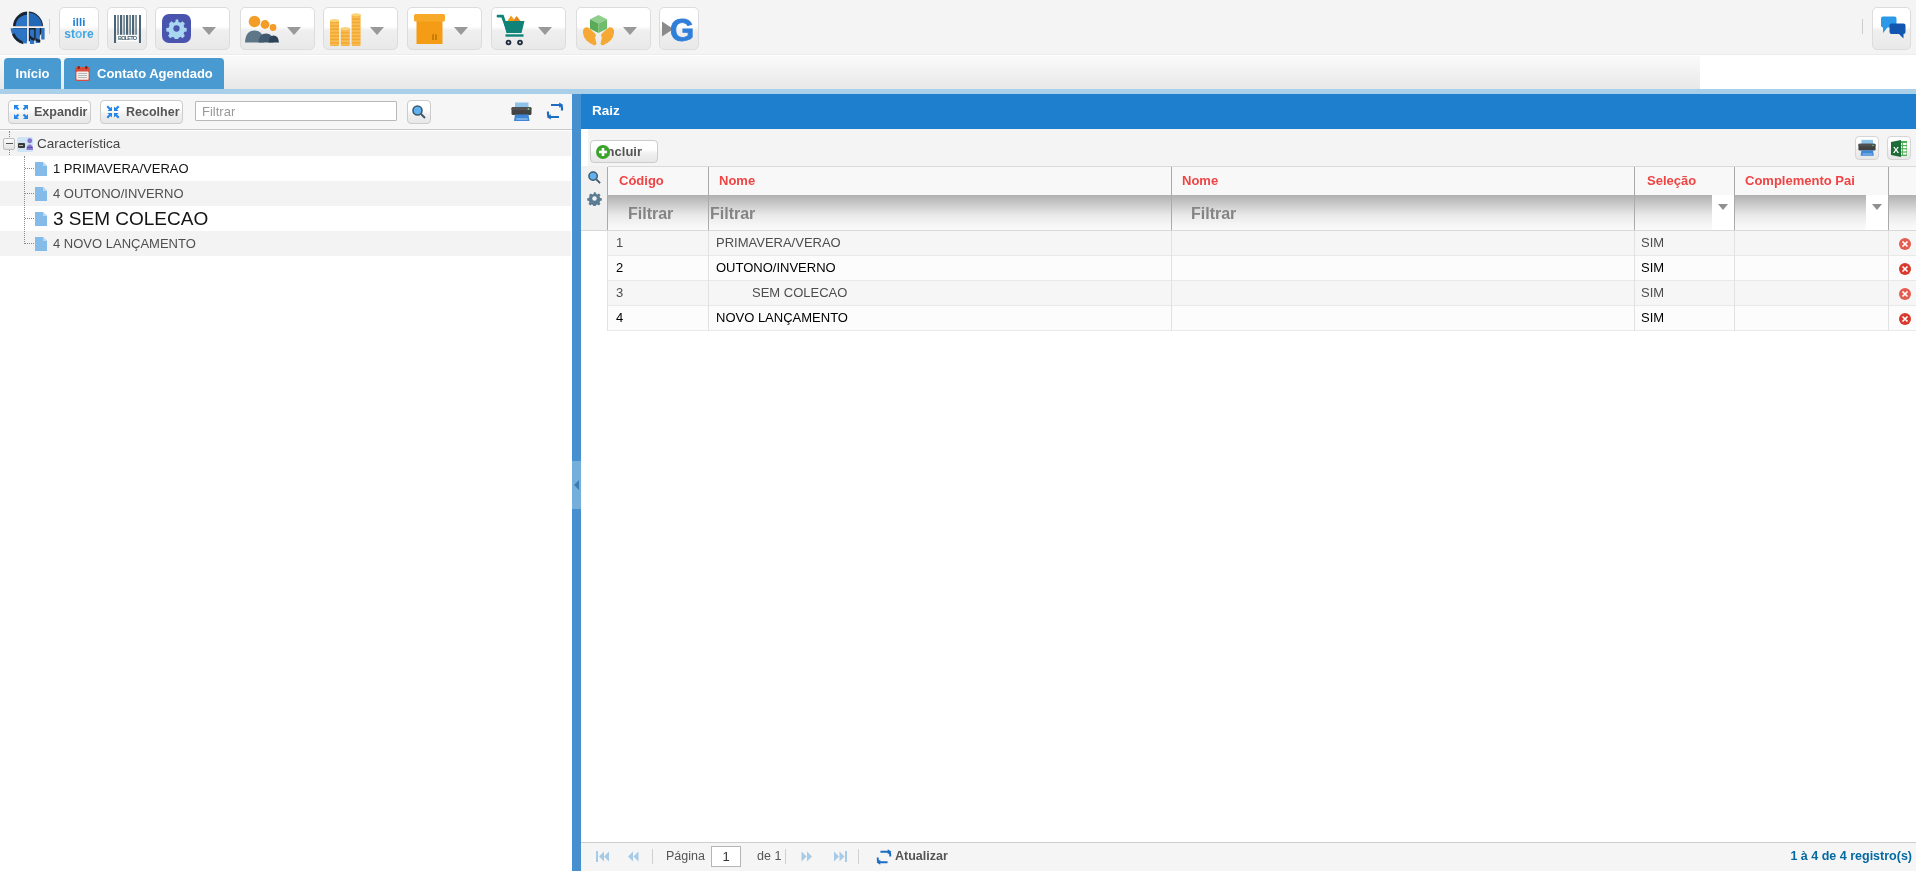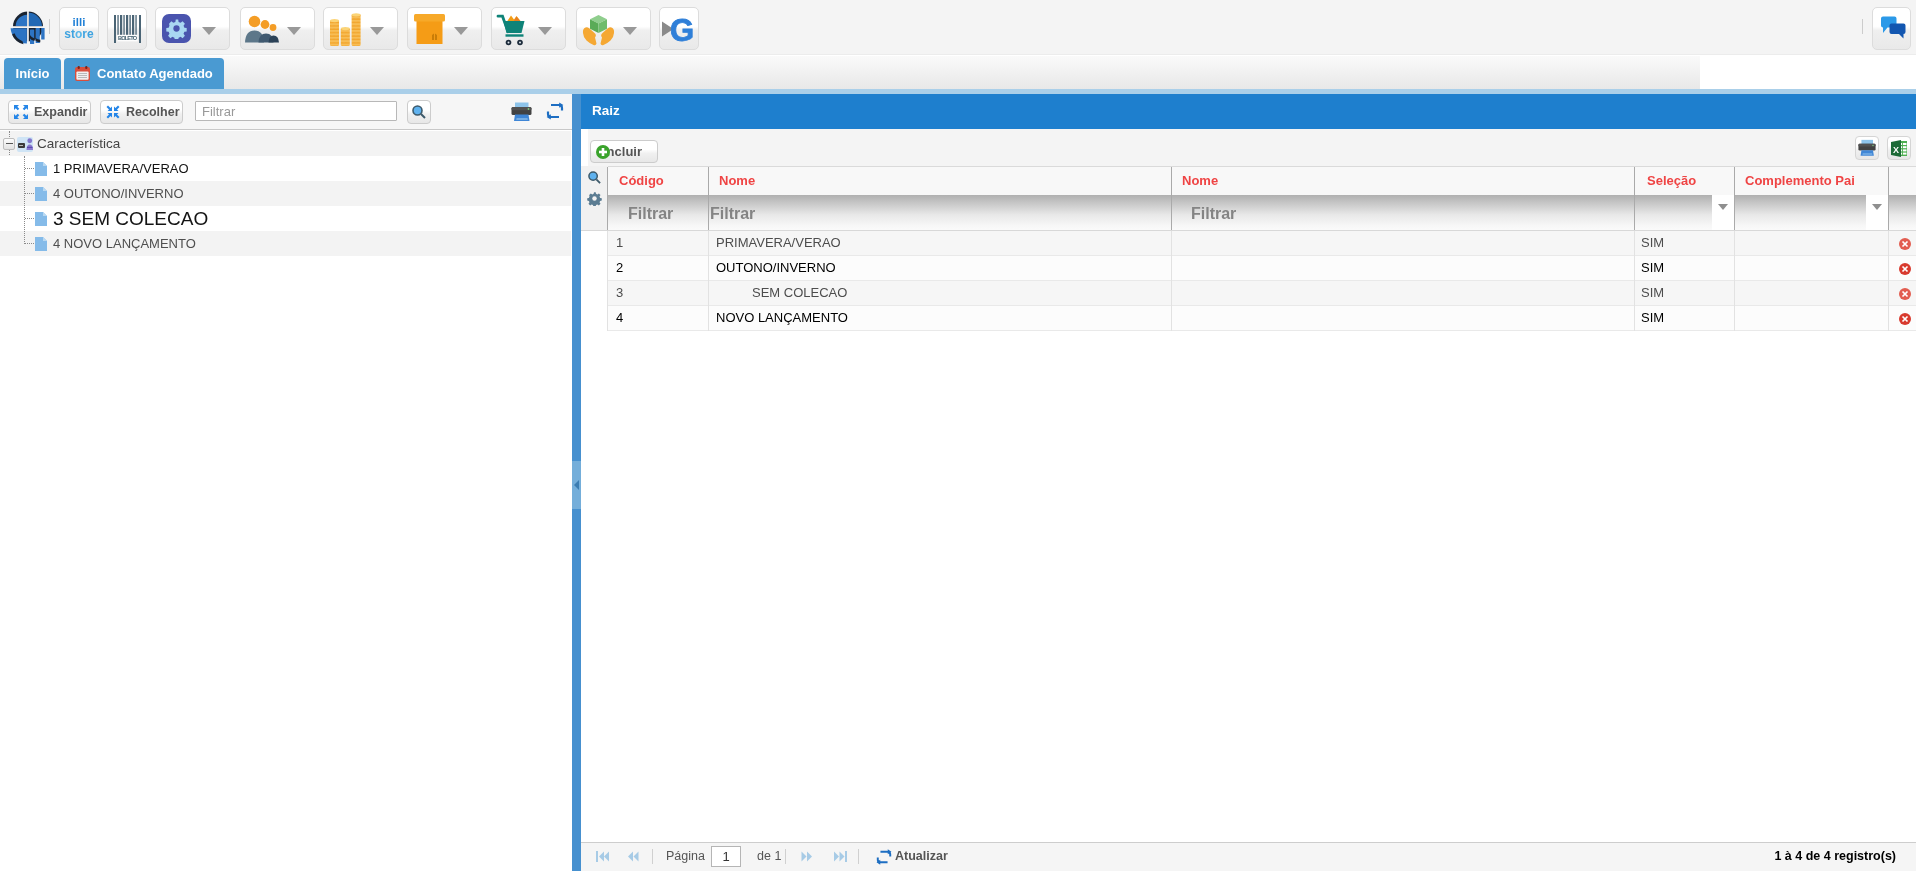--- a/index.html
+++ b/index.html
@@ -435,14 +435,14 @@
       <rect x="11" y="1" width="2" height="11" fill="#a7cbe6"></rect>
     </svg>
   <div class="psep" style="left:858px;"></div>
   <svg class="abs" style="left:876px;top:849px;" width="16" height="16" viewBox="0 0 18 18">
       <path d="M5 3 H13 a3 3 0 0 1 3 3 V8.5" fill="none" stroke="#1d6ec2" stroke-width="2.2"></path>
       <path d="M13 15 H5 a3 3 0 0 1 -3 -3 V9.5" fill="none" stroke="#1d6ec2" stroke-width="2.2"></path>
       <path d="M13.2 0.4 L17.4 3 L13.2 5.8 Z" fill="#1d6ec2"></path>
       <path d="M4.8 12.2 L0.6 15 L4.8 17.6 Z" fill="#1d6ec2"></path>
     </svg>
   <div class="abs" style="left:895px;top:842px;line-height:29px;font-size:12.5px;color:#555;font-weight:bold;">Atualizar</div>
-  <div class="abs" style="right:20px;top:842px;line-height:29px;font-size:12.5px;color:#000000;font-weight:bold;">1 à 4 de 4 registro(s)</div>
+  <div class="abs" style="right:4px;top:842px;line-height:29px;font-size:12.5px;color:#0369a1;font-weight:bold;">1 à 4 de 4 registro(s)</div>
 </div>
 
 </body></html>

